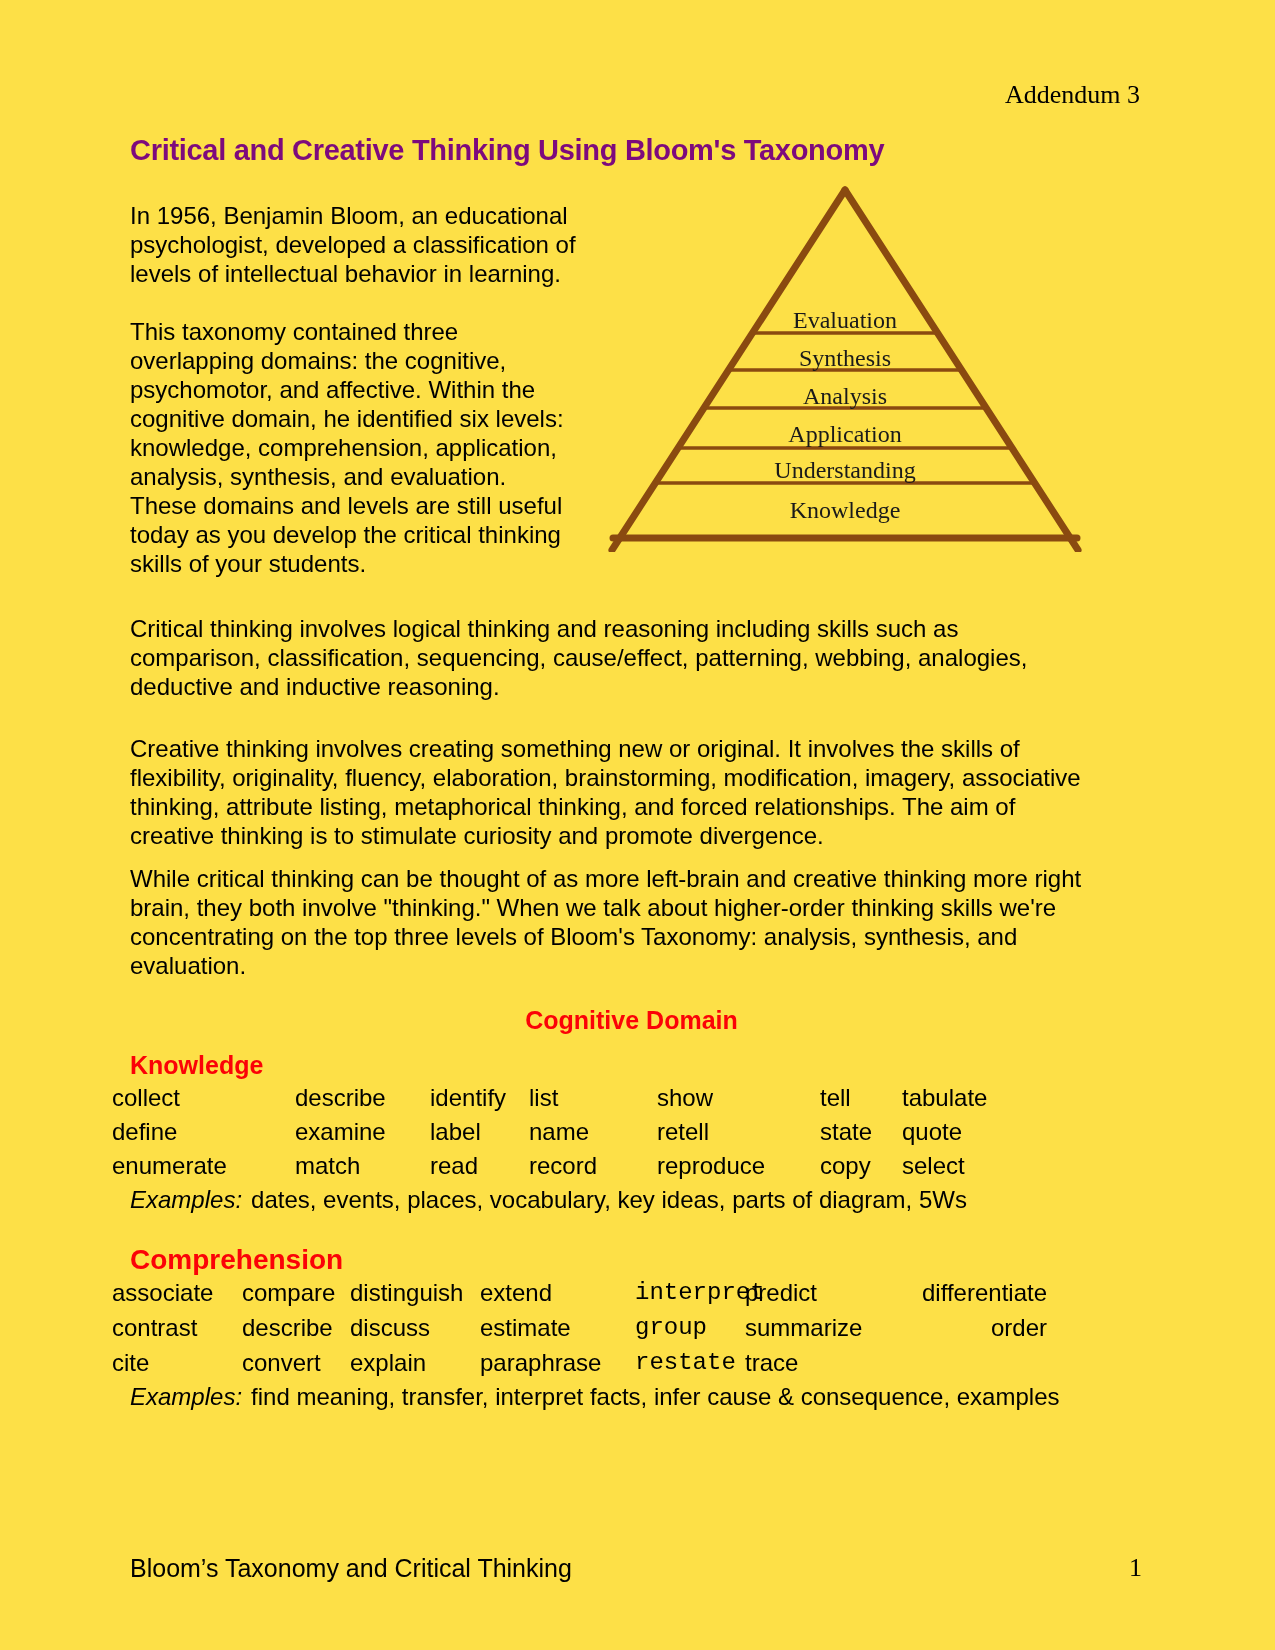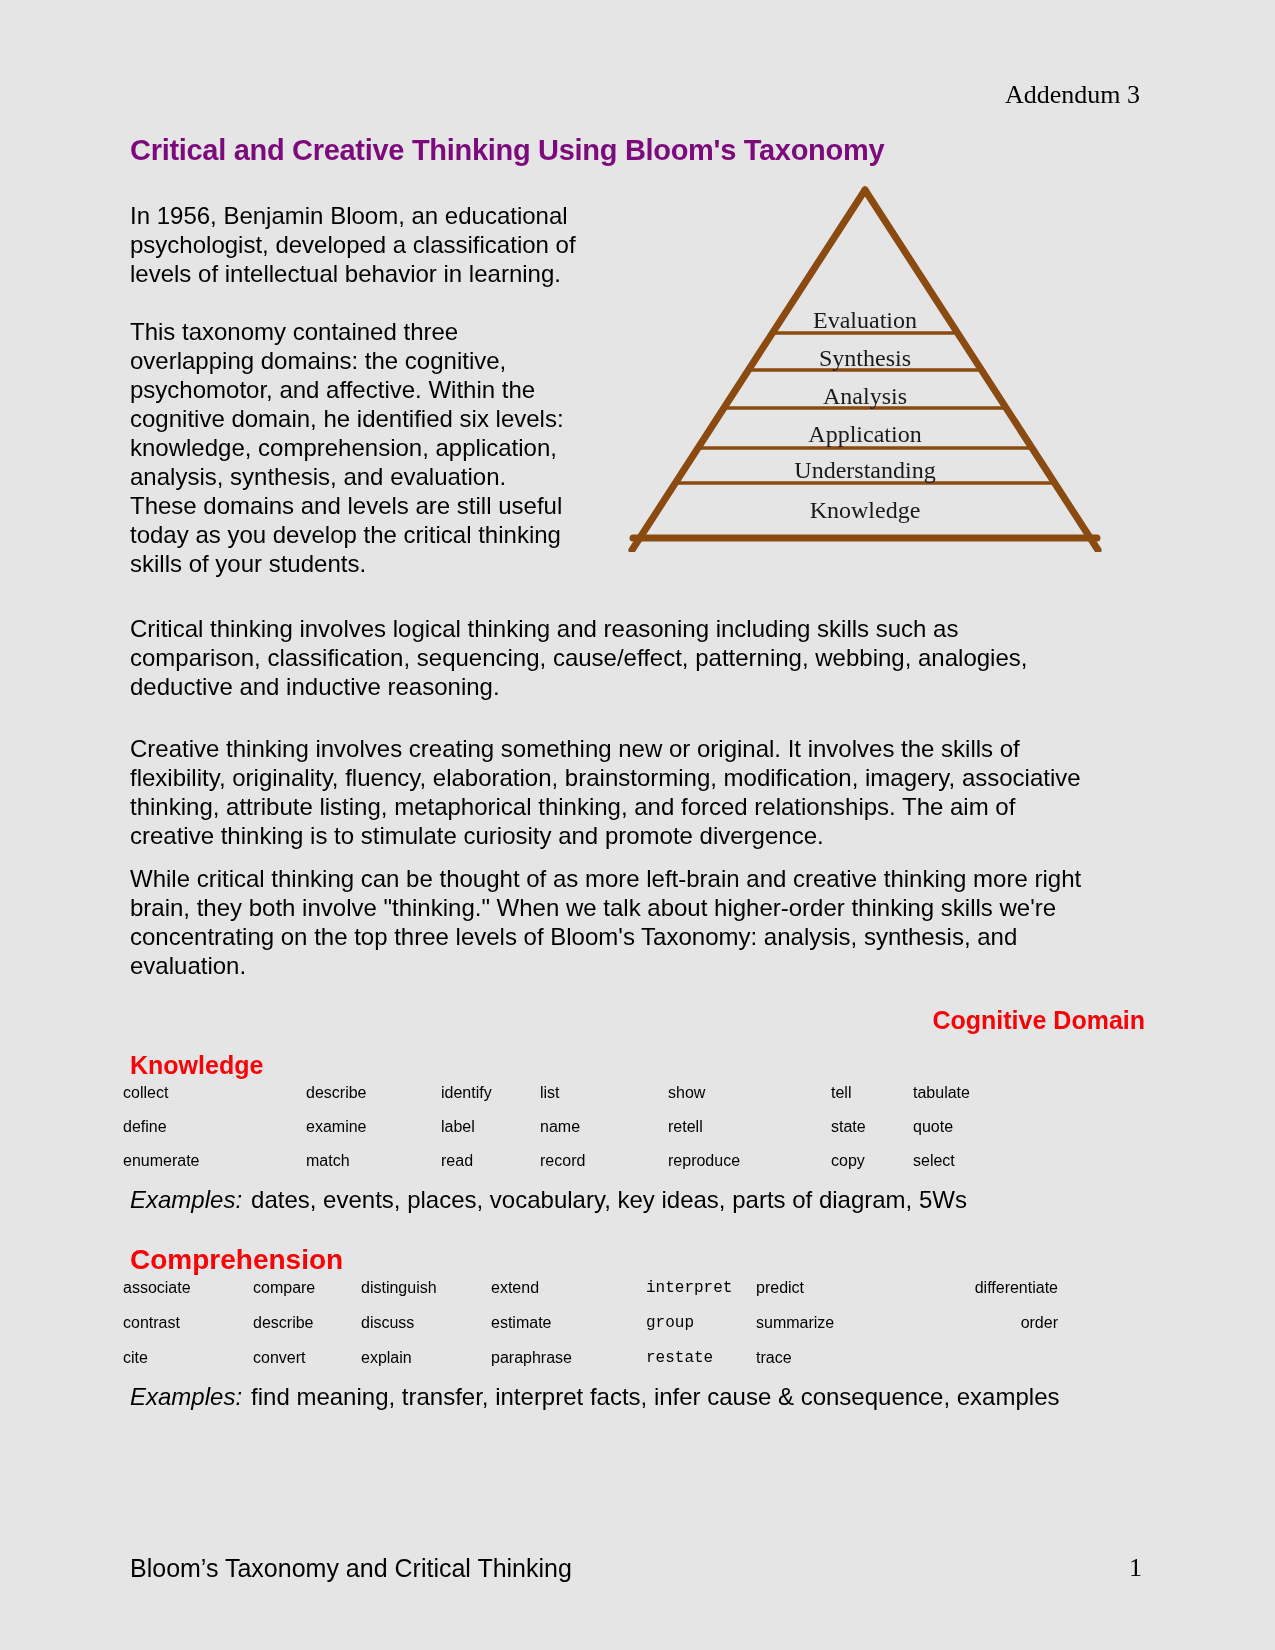--- a/index.html
+++ b/index.html
@@ -4,58 +4,58 @@
 <style>
   :root{
     --title-purple:#7d0a7d;
     --heading-red:#fb0207;
     --pyramid-brown:#8a4a10;
     --ink:#000000;
   }
   *{margin:0;padding:0;box-sizing:border-box;}
   html,body{background:#ffffff;}
   body{font-family:"Liberation Sans", sans-serif;color:var(--ink);}
-  .page{position:relative;width:1275px;height:1650px;background:#e5e5e5;overflow:hidden;}
+  .page{position:relative;width:1275px;height:1650px;background:#fde047;overflow:hidden;}
 
   .addendum{
     position:absolute;top:80px;right:135px;
     font-family:"Liberation Serif", serif;font-size:26px;
   }
   .doc-title{
     position:absolute;top:134px;left:130px;right:130px;
     font-size:29px;font-weight:bold;letter-spacing:-0.3px;
     color:var(--title-purple);
   }
   .para{
     white-space:pre-line;font-size:24px;line-height:29px;color:var(--ink);
   }
   .intro-p1{position:absolute;left:130px;top:201px;width:500px;}
   .intro-p2{position:absolute;left:130px;top:317px;width:500px;}
   .p-critical{position:absolute;left:130px;top:614px;width:1080px;}
   .p-creative{position:absolute;left:130px;top:734px;width:1080px;}
   .p-hots{position:absolute;left:130px;top:864px;width:1080px;}
 
-  .pyramid-box{position:absolute;left:595px;top:180px;width:520px;height:372px;}
+  .pyramid-box{position:absolute;left:575px;top:180px;width:520px;height:372px;}
   .pyramid-box svg{display:block;width:520px;height:372px;}
   .pyr-label{
     font-family:"Liberation Serif", serif;font-size:24px;fill:#1a1a1a;
     text-anchor:middle;
   }
 
   .cog-heading{
-    position:absolute;top:1006px;left:118px;right:130px;text-align:right;
+    position:absolute;top:1006px;left:118px;right:130px;text-align:center;
     font-size:25px;font-weight:bold;color:var(--heading-red);
   }
   .sec-heading{
     position:absolute;left:130px;font-size:25px;font-weight:bold;color:var(--heading-red);
   }
   .sec-heading.knowledge{top:1051px;}
   .sec-heading.comprehension{top:1244px;font-size:28px;}
 
-  .word-table{position:absolute;left:123px;font-size:16px;}
+  .word-table{position:absolute;left:112px;font-size:24px;}
   .word-table.knowledge{top:1084px;}
   .word-table.comprehension{top:1279px;}
   .word-table.knowledge .word-row{height:34px;}
   .word-table.comprehension .word-row{height:35px;}
   .word-row{white-space:nowrap;}
   .word-row span{display:inline-block;vertical-align:top;}
 
   
   .kcol0{width:183px;} .kcol1{width:135px;} .kcol2{width:99px;}
   .kcol3{width:128px;} .kcol4{width:163px;} .kcol5{width:82px;} .kcol6{width:140px;}

